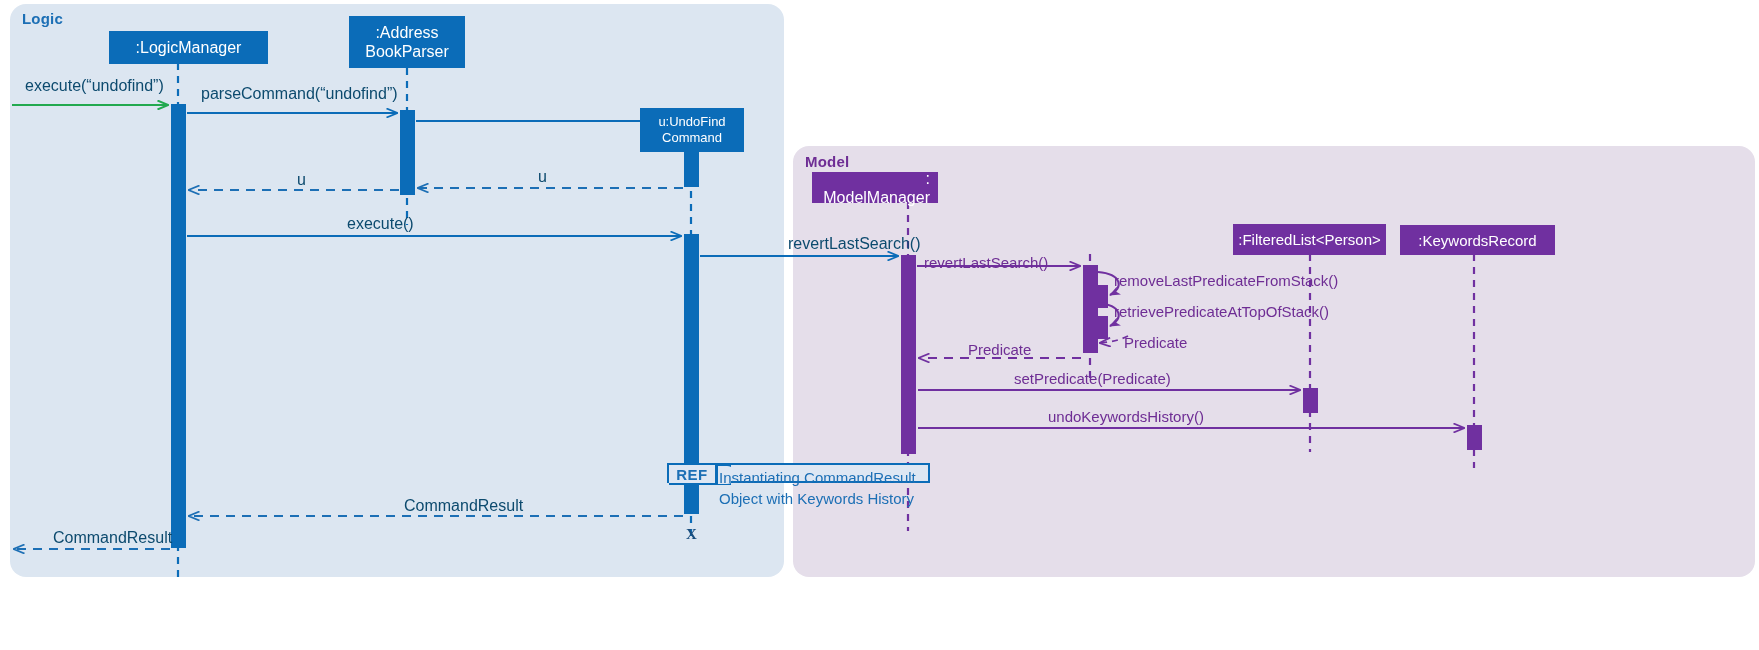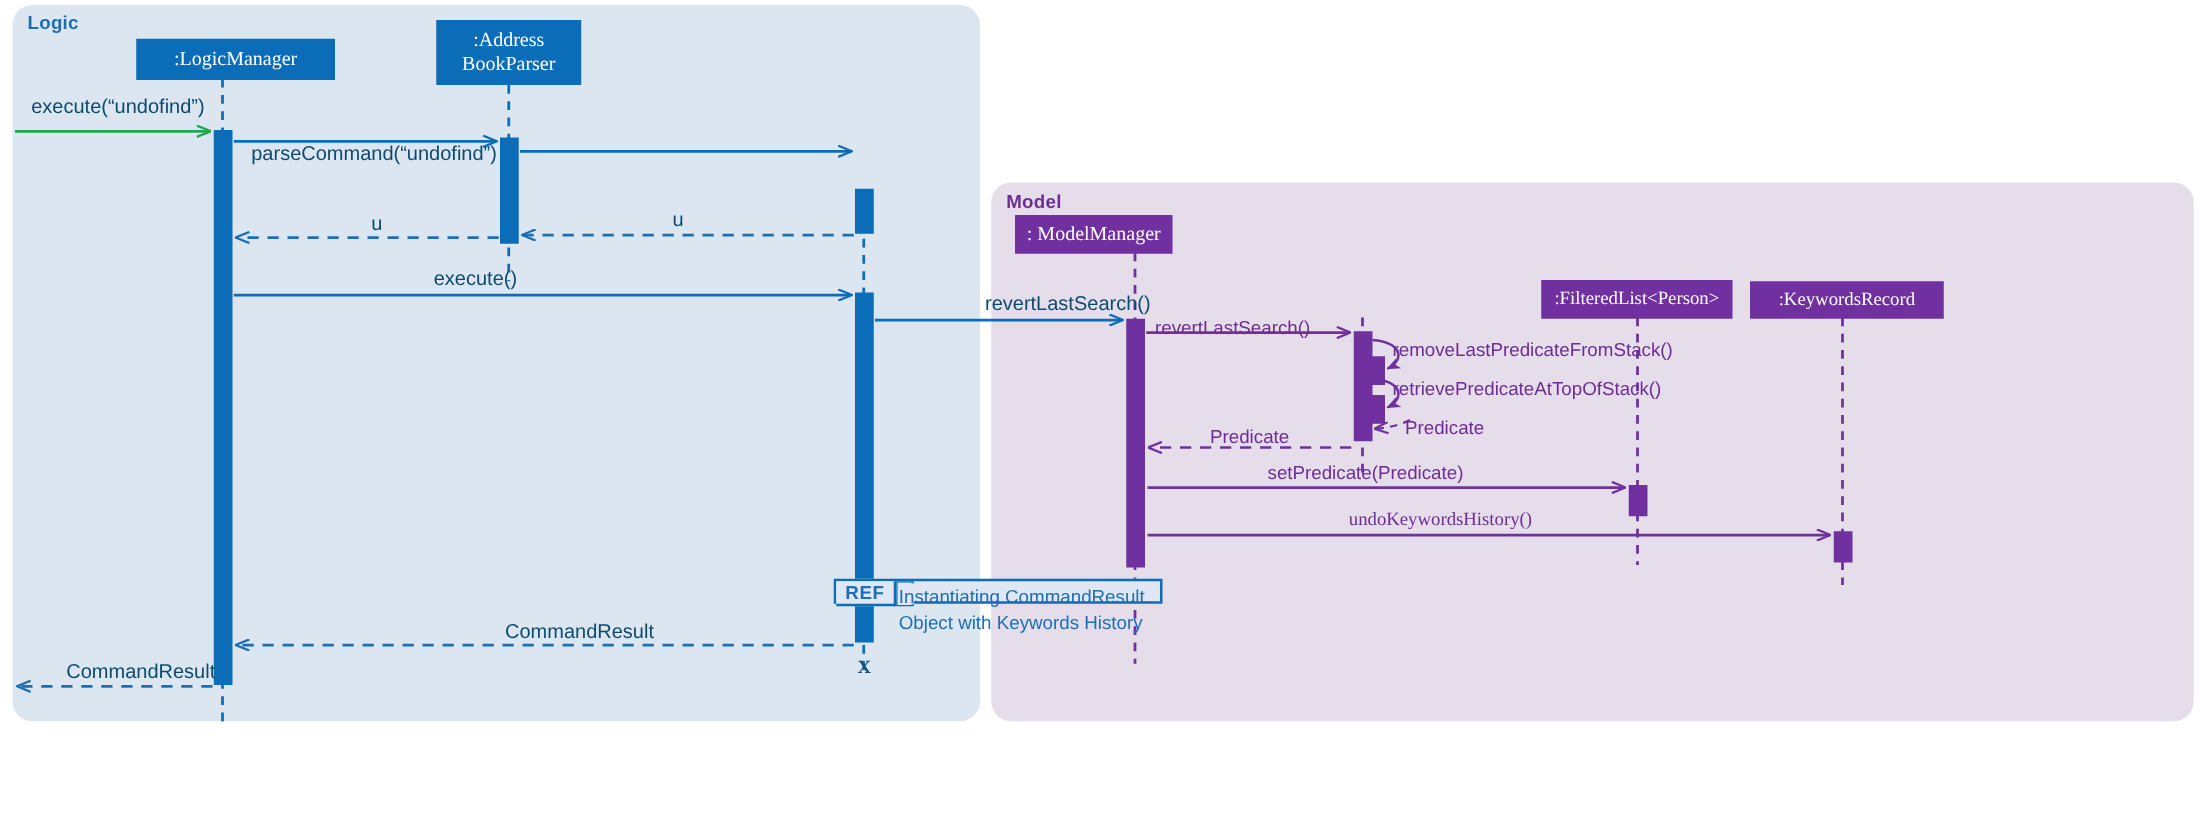--- a/index.html
+++ b/index.html
@@ -5,22 +5,22 @@
   html,body{margin:0;padding:0;background:#ffffff;}
   body{width:1759px;height:650px;font-family:"Liberation Sans",sans-serif;overflow:hidden;position:relative;}
   #stage{position:absolute;left:0;top:0;width:1759px;height:650px;}
   svg.layer{position:absolute;left:0;top:0;width:1759px;height:650px;}
 
   .frame-label{
     position:absolute;font-weight:bold;font-size:15px;letter-spacing:.2px;
   }
   .obj-box{
     position:absolute;display:flex;align-items:center;justify-content:center;
-    text-align:center;color:#ffffff;font-size:16px;line-height:19px;
-    box-sizing:border-box;padding:3px 8px;font-family:Liberation Serif, serif;
+    text-align:right;color:#ffffff;font-size:16px;line-height:19px;
+    box-sizing:border-box;padding:3px 8px;
   }
   .msg-label{
     position:absolute;font-size:16px;white-space:nowrap;
   }
   .blue-txt{color:#0c4a6e;}
   .purple-txt{color:#6E2D94;}
   .ref-box{
     position:absolute;box-sizing:border-box;
     background:#DEE7F3;border:2px solid #0B6CB8;
   }
@@ -144,37 +144,41 @@
 
   <div class="obj-box" style="left:109px;top:31px;width:159px;height:33px;background:#0B6CB8;">
     <span>:LogicManager</span>
   </div>
 
   <div class="obj-box" style="left:349px;top:16px;width:116px;height:52px;background:#0B6CB8;flex-direction:column;">
     <span>:Address</span>
     <span>BookParser</span>
   </div>
 
+  <div class="obj-box" style="left:640px;top:108px;width:104px;height:44px;background:#0B6CB8;flex-direction:column;font-size:13px;line-height:16px;">
+    <span>u:UndoFind</span>
+    <span>Command</span>
+  </div>
 
   <div class="obj-box" style="left:812px;top:172px;width:126px;height:31px;background:#7030A0;">
     <span>: ModelManager</span>
   </div>
 
 
   <div class="obj-box" style="left:1400px;top:225px;width:155px;height:30px;background:#7030A0;font-size:15px;">
     <span>:KeywordsRecord</span>
   </div>
 
   <div class="obj-box" style="left:1233px;top:224px;width:153px;height:31px;background:#7030A0;font-size:15px;">
     <span>:FilteredList&lt;Person&gt;</span>
   </div>
 
   <div class="msg-label blue-txt" style="left:25px;top:77px;">execute(“undofind”)</div>
 
-  <div class="msg-label blue-txt" style="left:201px;top:85px;margin-top:30px;">parseCommand(“undofind”)</div>
+  <div class="msg-label blue-txt" style="left:201px;top:85px;">parseCommand(“undofind”)</div>
 
   <div class="msg-label blue-txt" style="left:538px;top:168px;">u</div>
 
   <div class="msg-label blue-txt" style="left:297px;top:171px;">u</div>
 
   <div class="msg-label blue-txt" style="left:347px;top:215px;">execute()</div>
 
   <div class="msg-label blue-txt" style="left:788px;top:235px;">revertLastSearch()</div>
 
   <div class="msg-label purple-txt" style="left:924px;top:254px;font-size:15px;">revertLastSearch()</div>
@@ -182,21 +186,21 @@
   <div class="msg-label purple-txt" style="left:1114px;top:272px;font-size:15px;">removeLastPredicateFromStack()</div>
 
   <div class="msg-label purple-txt" style="left:1114px;top:303px;font-size:15px;">retrievePredicateAtTopOfStack()</div>
 
   <div class="msg-label purple-txt" style="left:1124px;top:334px;font-size:15px;">Predicate</div>
 
   <div class="msg-label purple-txt" style="left:968px;top:341px;font-size:15px;">Predicate</div>
 
   <div class="msg-label purple-txt" style="left:1014px;top:370px;font-size:15px;">setPredicate(Predicate)</div>
 
-  <div class="msg-label purple-txt" style="left:1079px;top:408px;font-size:15px;font-family:Liberation Serif, serif;">undoKeywordsHistory()</div>
+  <div class="msg-label purple-txt" style="left:1048px;top:408px;font-size:15px;">undoKeywordsHistory()</div>
 
   <div class="msg-label blue-txt" style="left:404px;top:497px;">CommandResult</div>
 
   <div class="msg-label blue-txt" style="left:53px;top:529px;">CommandResult</div>
 
   <div class="ref-box" style="left:667px;top:463px;width:263px;height:20px;">
     <div class="ref-tag" style="width:48px;height:20px;">REF</div>
     <svg style="position:absolute;left:48px;top:0;width:14px;height:20px;">
       <path d="M0,0 L10,0 A4,4 0 0 1 10,20 L0,20 Z" fill="#DEE7F3" stroke="#0B6CB8" stroke-width="2"></path>
     </svg>

